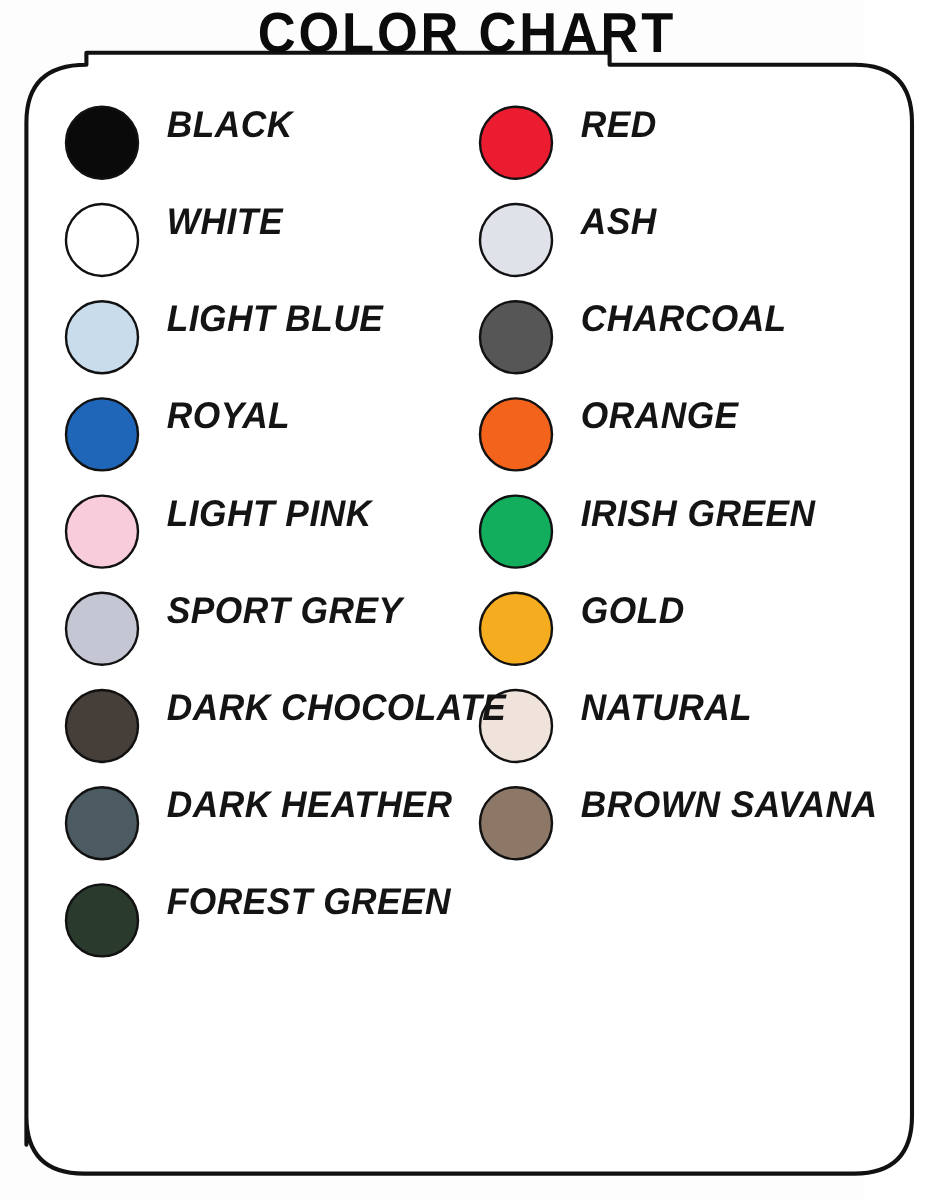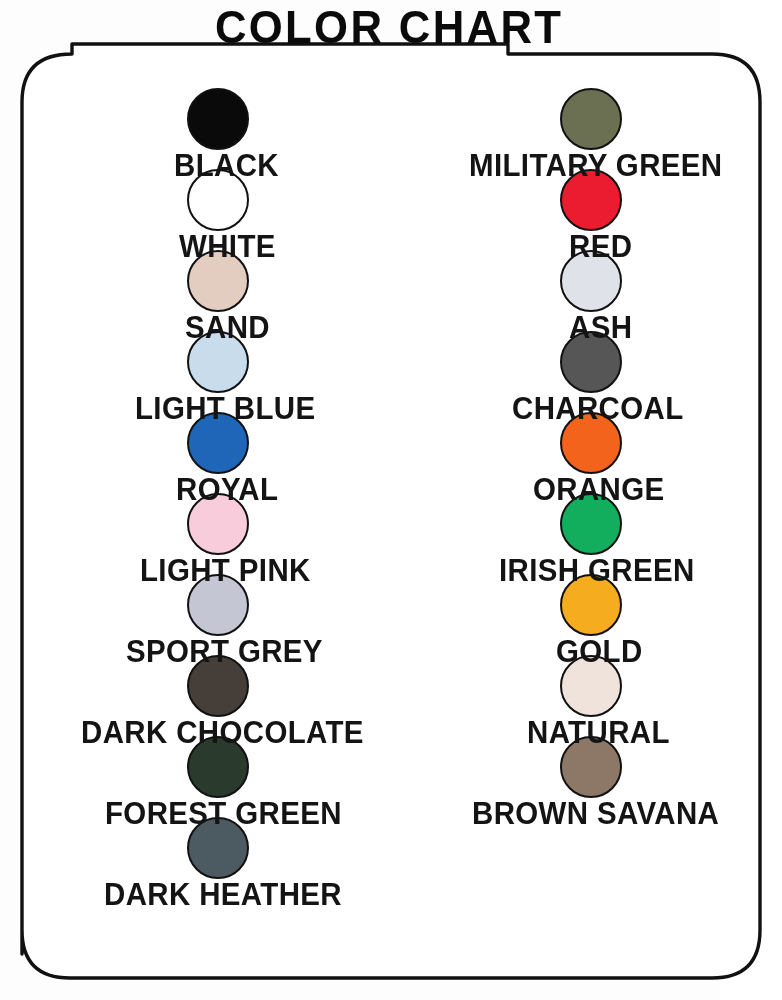--- a/index.html
+++ b/index.html
@@ -65,22 +65,22 @@
   .color-column {
     display: flex;
     flex-direction: column;
   }
   .color-column.left  { width: 382px; padding-left: 54px; box-sizing: border-box; }
   .color-column.right { width: 400px; padding-left: 17px; box-sizing: border-box; }
 
   .color-row {
     height: 81px;
     display: flex;
-    flex-direction: column;
-    align-items: center;
+    align-items: flex-start;
+    font-style: italic;
   }
 
   .swatch {
     width: 62px;
     height: 62px;
     border-radius: 50%;
     border: 2.5px solid #111111;
     box-sizing: border-box;
     flex: 0 0 auto;
   }
@@ -127,58 +127,50 @@
     <div class="color-column left">
       <div class="color-row">
         <span class="swatch" style="background-color: rgb(10, 10, 10);"></span>
         <span class="color-label">BLACK</span>
       </div>
       <div class="color-row">
         <span class="swatch" style="background-color: rgb(255, 255, 255);"></span>
         <span class="color-label">WHITE</span>
       </div>
       <div class="color-row">
-        <span class="swatch" style="background-color: rgb(227, 205, 192);"></span>
-        <span class="color-label">SAND</span>
-      </div>
-      <div class="color-row">
         <span class="swatch" style="background-color: rgb(200, 220, 236);"></span>
         <span class="color-label">LIGHT BLUE</span>
       </div>
       <div class="color-row">
         <span class="swatch" style="background-color: rgb(31, 102, 184);"></span>
         <span class="color-label">ROYAL</span>
       </div>
       <div class="color-row">
         <span class="swatch" style="background-color: rgb(248, 204, 218);"></span>
         <span class="color-label">LIGHT PINK</span>
       </div>
       <div class="color-row">
         <span class="swatch" style="background-color: rgb(197, 198, 212);"></span>
         <span class="color-label blurry">SPORT GREY</span>
       </div>
       <div class="color-row">
         <span class="swatch" style="background-color: rgb(70, 62, 57);"></span>
         <span class="color-label">DARK CHOCOLATE</span>
       </div>
       <div class="color-row">
+        <span class="swatch" style="background-color: rgb(76, 91, 97);"></span>
+        <span class="color-label">DARK HEATHER</span>
+      </div>
+      <div class="color-row">
         <span class="swatch" style="background-color: rgb(42, 58, 44);"></span>
         <span class="color-label">FOREST GREEN</span>
       </div>
-      <div class="color-row">
-        <span class="swatch" style="background-color: rgb(76, 91, 97);"></span>
-        <span class="color-label">DARK HEATHER</span>
-      </div>
     </div>
 
     <div class="color-column right">
-      <div class="color-row">
-        <span class="swatch" style="background-color: rgb(107, 112, 82);"></span>
-        <span class="color-label">MILITARY GREEN</span>
-      </div>
       <div class="color-row">
         <span class="swatch" style="background-color: rgb(236, 28, 48);"></span>
         <span class="color-label">RED</span>
       </div>
       <div class="color-row">
         <span class="swatch" style="background-color: rgb(223, 226, 232);"></span>
         <span class="color-label">ASH</span>
       </div>
       <div class="color-row">
         <span class="swatch" style="background-color: rgb(86, 86, 86);"></span>

